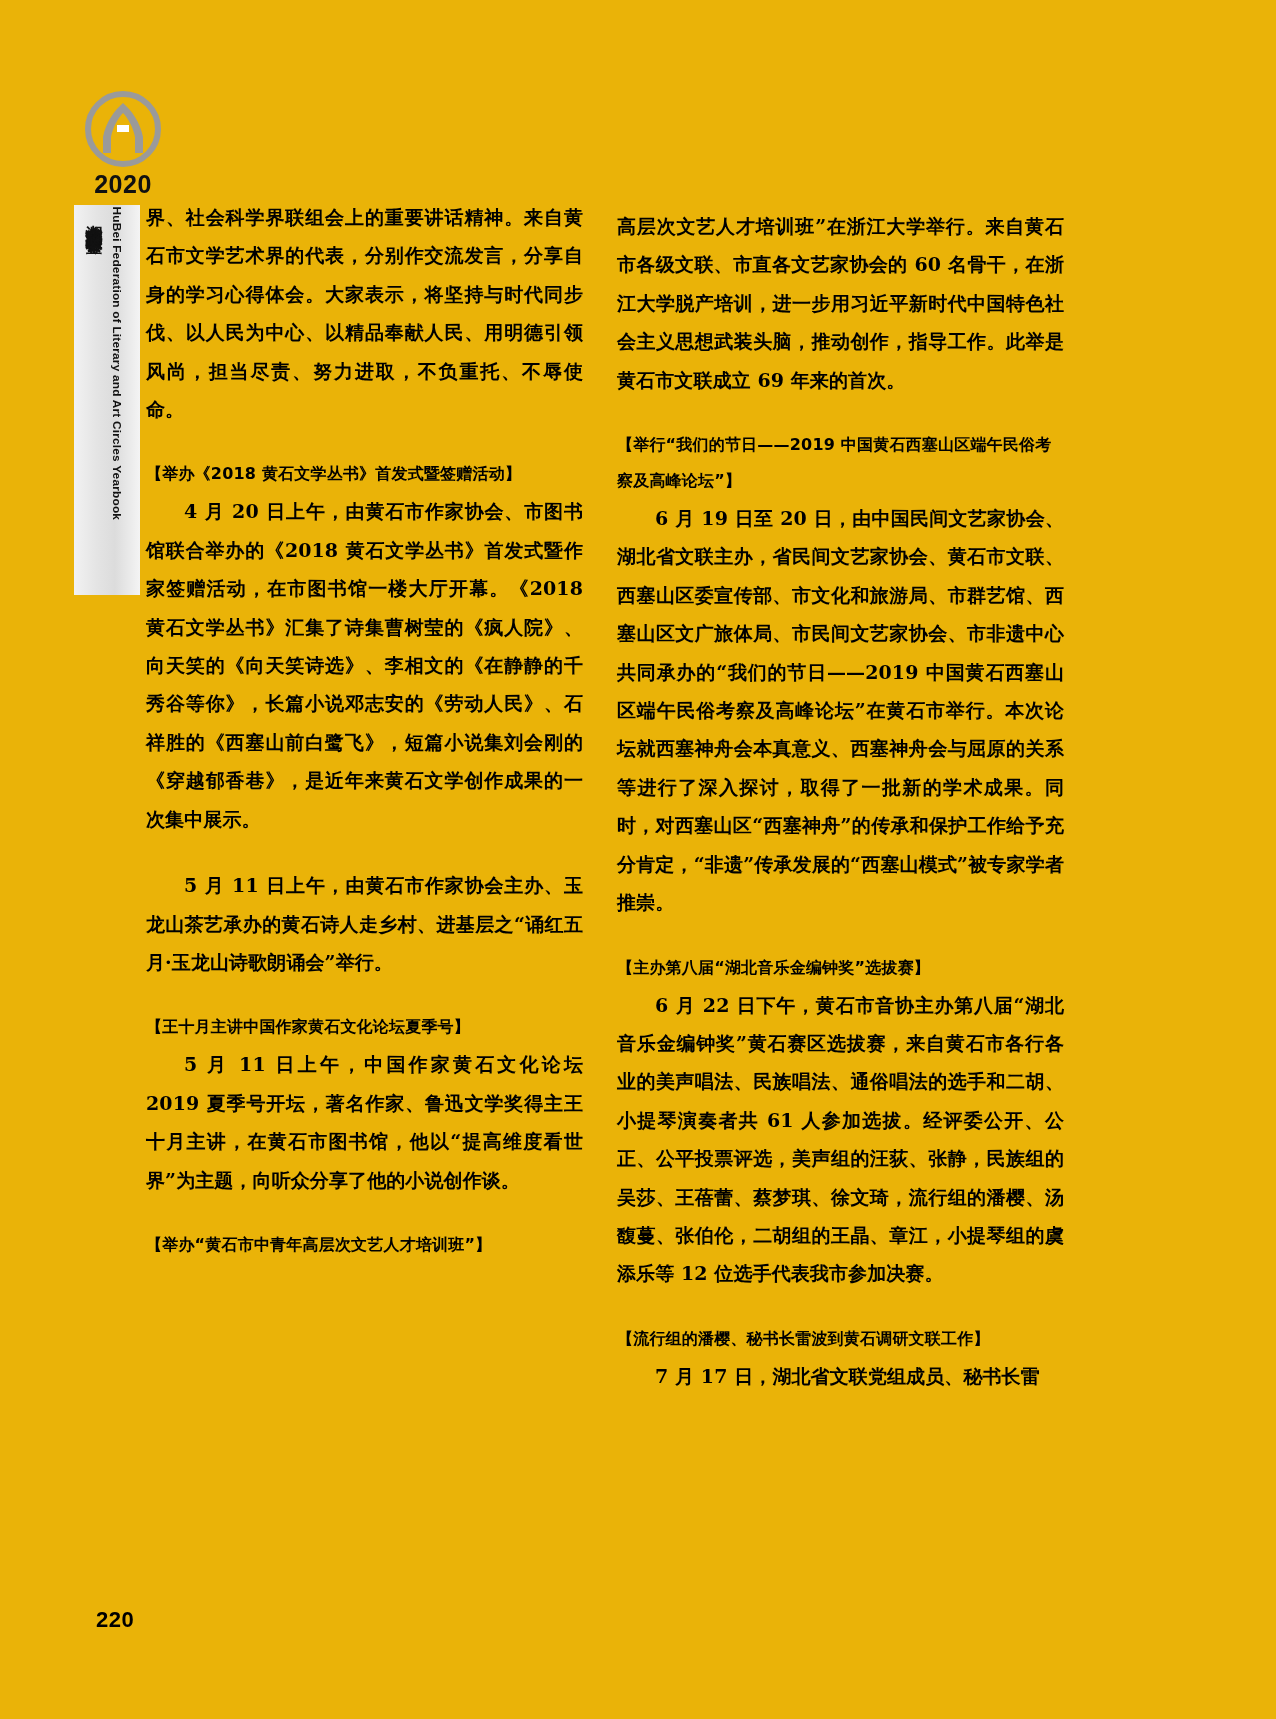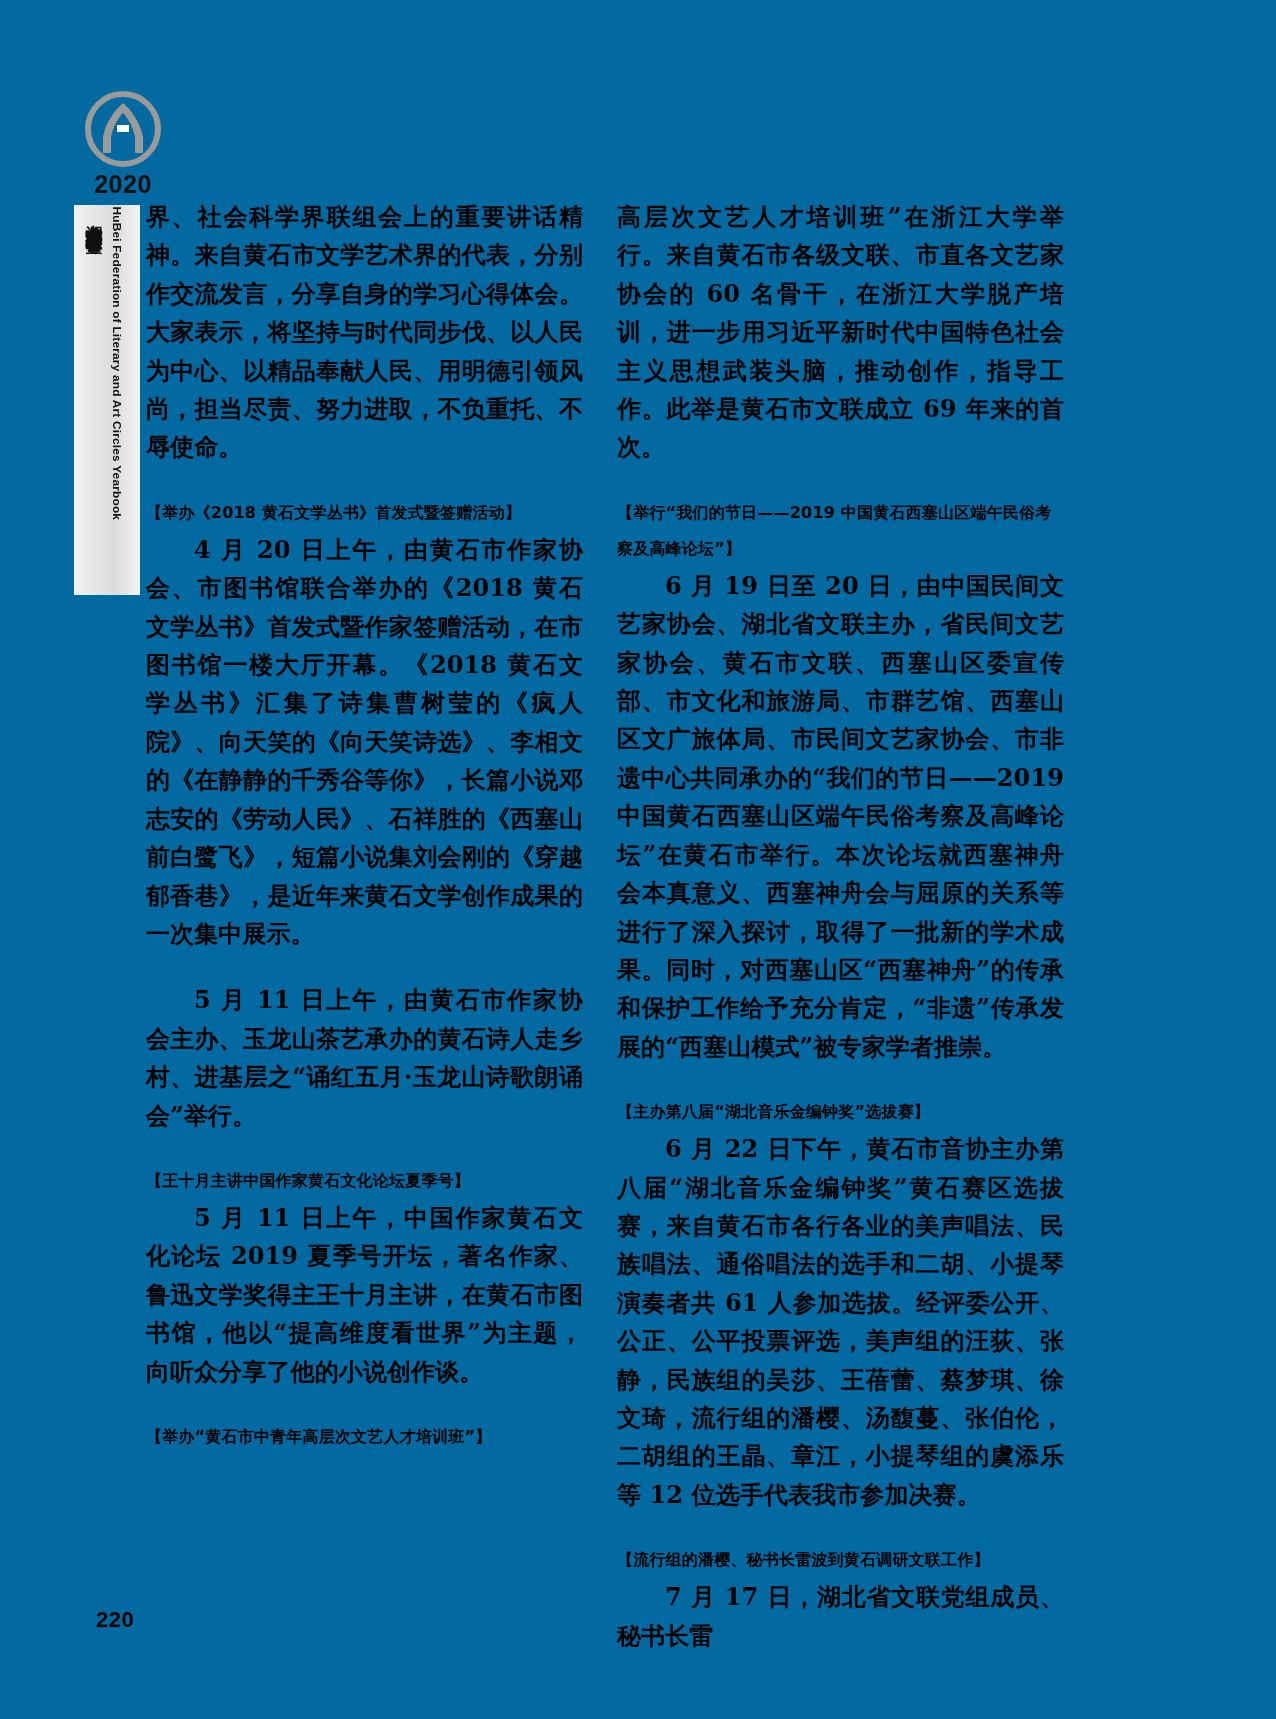--- a/index.html
+++ b/index.html
@@ -13,21 +13,21 @@
     position: relative;
     font-family: "Liberation Serif", "DejaVu Serif", serif;
     color: #000000;
     overflow: hidden;
   }
 
   
   .page {
     position: absolute;
     inset: 0;
-    background: #0369a1;
+    background: #eab308;
   }
 
   
   .masthead {
     position: absolute;
     left: 68px;
     top: 90px;
     width: 110px;
     text-align: center;
   }
@@ -87,26 +87,26 @@
     transform: scaleY(1.03);
   }
 
   
   .col {
     position: absolute;
     top: 198px;
     width: 437px;
   }
   .col-left  { left: 146px; }
-  .col-right { left: 617px; width: 447px; }
+  .col-right { left: 617px; width: 447px; margin-top: 9px; }
 
   .body-p {
     font-family: "DejaVu Serif", "Liberation Serif", serif;
     font-weight: bold;
-    font-size: 24px;
+    font-size: 19px;
     line-height: 38.4px;
     text-align: justify;
     text-justify: inter-ideograph;
     margin: 0;
     letter-spacing: 0.1px;
     color: #000;
   }
   .body-p.indent { text-indent: 2em; }
 
   .sec-head {

